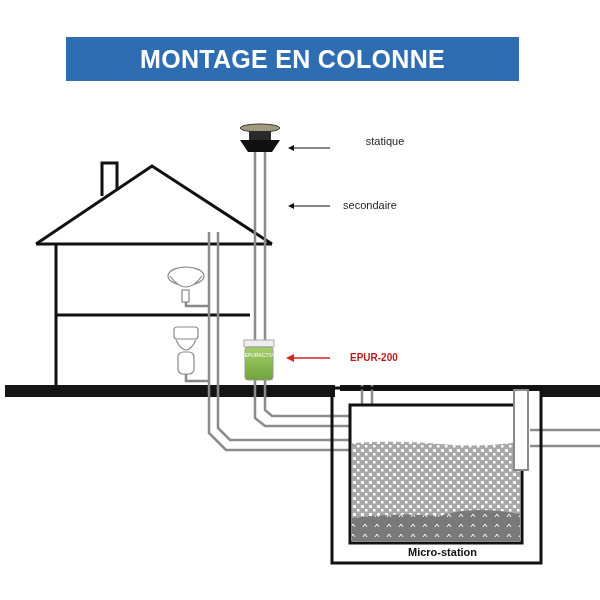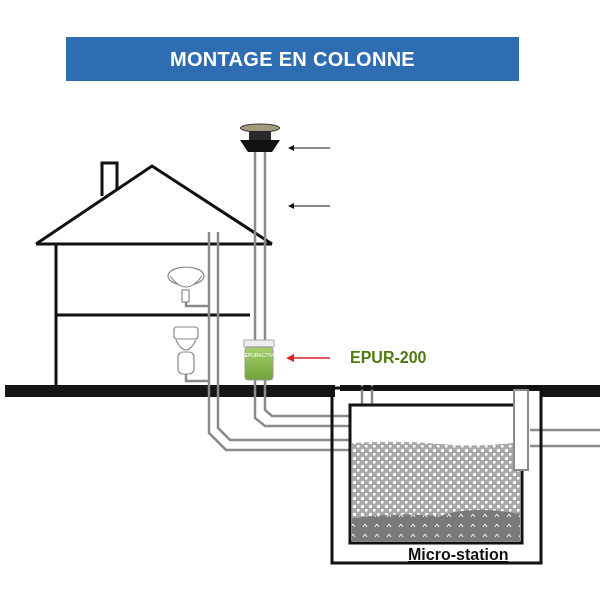--- a/index.html
+++ b/index.html
@@ -1,22 +1,22 @@
 <!DOCTYPE html>
 <html><head>
 <meta charset="utf-8">
 <style>
   html,body{margin:0;padding:0;background:#fff;}
   body{width:600px;height:600px;position:relative;overflow:hidden;font-family:"Liberation Sans",sans-serif;}
   .banner{position:absolute;left:66px;top:37px;width:453px;height:44px;background:#2f6db3;color:#fff;
-    display:flex;align-items:center;justify-content:center;font-weight:bold;font-size:20px;letter-spacing:0.3px;}
+    display:flex;align-items:center;justify-content:center;font-weight:bold;font-size:25px;letter-spacing:0.3px;}
   svg.diagram{position:absolute;left:0;top:0;}
   .label{position:absolute;font-size:11px;color:#222;text-align:center;line-height:15px;}
-  .label.red{color:#4d7c0f;font-weight:bold;font-size:16px;text-align:center;}
-  .tank-label{position:absolute;font-size:16px;font-weight:bold;color:#111;text-decoration:underline;}
+  .label.red{color:#b91c1c;font-weight:bold;font-size:10px;text-align:center;}
+  .tank-label{position:absolute;font-size:11px;font-weight:bold;color:#111;}
 </style>
 </head>
 <body>
 
 <div class="banner">
   <span>MONTAGE EN COLONNE</span>
 </div>
 
 <svg class="diagram" width="600" height="600" viewBox="0 0 600 600">
   <defs>
@@ -97,17 +97,19 @@
     <line x1="292" y1="148" x2="330" y2="148" stroke="#111" stroke-width="1"></line>
     <polygon points="288,148 294,145 294,151" fill="#111"></polygon>
     <line x1="292" y1="206" x2="330" y2="206" stroke="#111" stroke-width="1"></line>
     <polygon points="288,206 294,203 294,209" fill="#111"></polygon>
     <line x1="292" y1="358" x2="330" y2="358" stroke="#d8232a" stroke-width="1.5"></line>
     <polygon points="286,358 294,354 294,362" fill="#d8232a"></polygon>
   </g>
 </svg>
 
 <div class="label" style="left:330px;top:134px;width:110px;">
+  <div>statique</div>
 </div>
 <div class="label" style="left:320px;top:198px;width:100px;">
+  <div>secondaire</div>
 </div>
 <div class="label red" style="left:350px;top:350px;">EPUR-200</div>
 <div class="tank-label" style="left:408px;top:546px;">Micro-station</div>
 
 </body></html>

